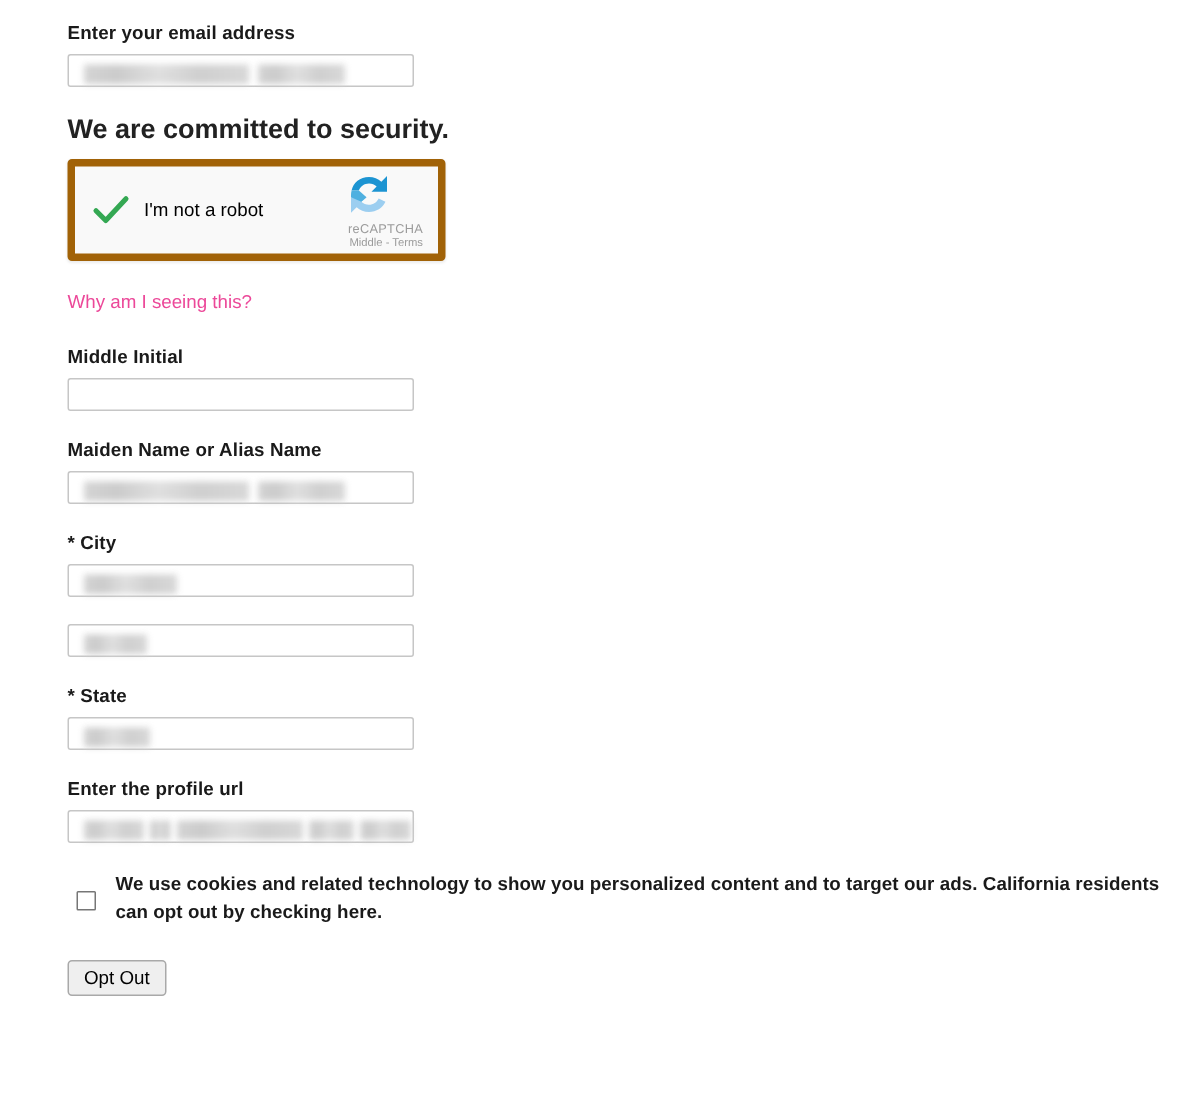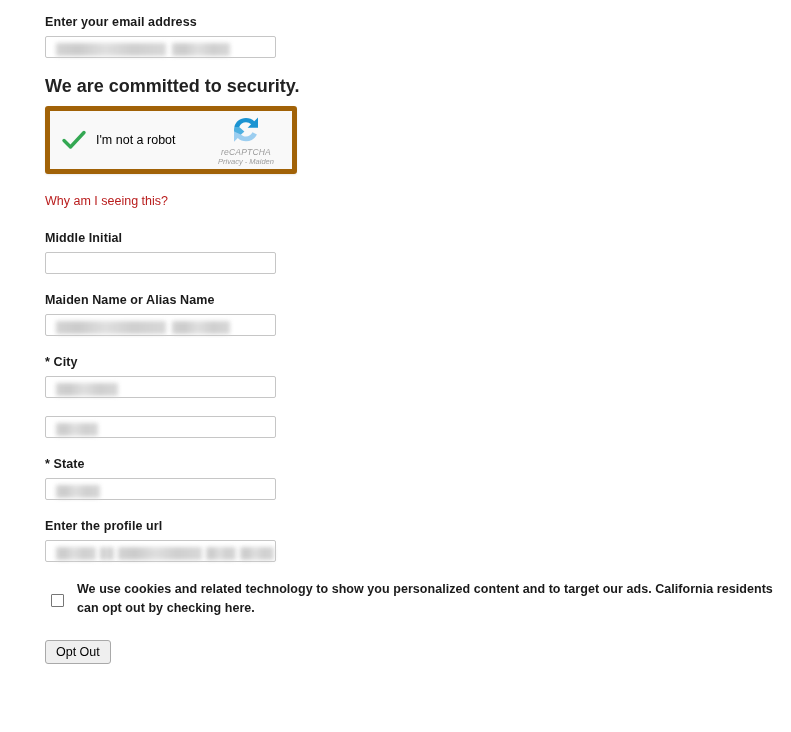--- a/index.html
+++ b/index.html
@@ -97,24 +97,23 @@
   }
   .recaptcha-check svg { display: block; }
   .recaptcha-text {
     font-size: 12.5px;
     color: #000000;
     font-family: "Liberation Sans", sans-serif;
     flex: 1 1 auto;
   }
   .recaptcha-brand {
     width: 72px;
-    text-align: center;
+    text-align: right;
     flex: 0 0 72px;
     padding-top: 2px;
-    font-style: italic;
   }
   .recaptcha-logo {
     width: 30px;
     height: 30px;
     margin: 0 auto 2px auto;
     display: block;
   }
   .recaptcha-name {
     font-size: 8.5px;
     color: #9b9b9b;
@@ -123,21 +122,21 @@
   }
   .recaptcha-links {
     font-size: 7.5px;
     color: #9b9b9b;
     line-height: 10px;
   }
   .why-link {
     display: inline-block;
     margin: 20px 0 22px 0;
     font-size: 12.5px;
-    color: #b91c1c;
+    color: #ec4899;
     text-decoration: none;
     cursor: pointer;
   }
   .consent-row {
     display: flex;
     align-items: center;
     margin: 8px 0 0 6px;
     max-width: 745px;
   }
   .consent-checkbox {
@@ -199,21 +198,21 @@
         </svg>
       </div>
       <div class="recaptcha-text">I'm not a robot</div>
       <div class="recaptcha-brand">
         <svg class="recaptcha-logo" viewBox="0 0 40 40" aria-hidden="true">
           <path d="M20 4 C12 4 6 9 4.5 16 L11 16 C12.3 12.2 15.8 9.7 20 9.7 C22.6 9.7 25 10.7 26.8 12.4 L22.2 17 L36 17 L36 3.2 L31 8.2 C28.1 5.5 24.3 4 20 4 Z" fill="#1c94d2"></path>
           <path d="M4 22 L4 35.8 L9 30.8 C11.9 33.6 15.7 35.1 20 35.1 C26.5 35.1 32.1 31.4 34.6 26 L28.6 23 C27 26.4 23.8 28.6 20 28.6 C17.4 28.6 15 27.6 13.2 25.9 L17.8 22 Z" fill="#9ccef0"></path>
           <path d="M4.5 16 C4.2 17.3 4 18.6 4 20 L4 22 L13.2 25.9 L17.8 22 L11 16 Z" fill="#4fb0e0"></path>
         </svg>
         <div class="recaptcha-name">reCAPTCHA</div>
-        <div class="recaptcha-links">Privacy - Maiden</div>
+        <div class="recaptcha-links">Middle - Terms</div>
       </div>
     </div>
 
     
     <a class="why-link" href="#">Why am I seeing this?</a>
 
     
     <div class="field-block">
       <div class="field-label">Middle Initial</div>
       <div class="text-input"></div>

